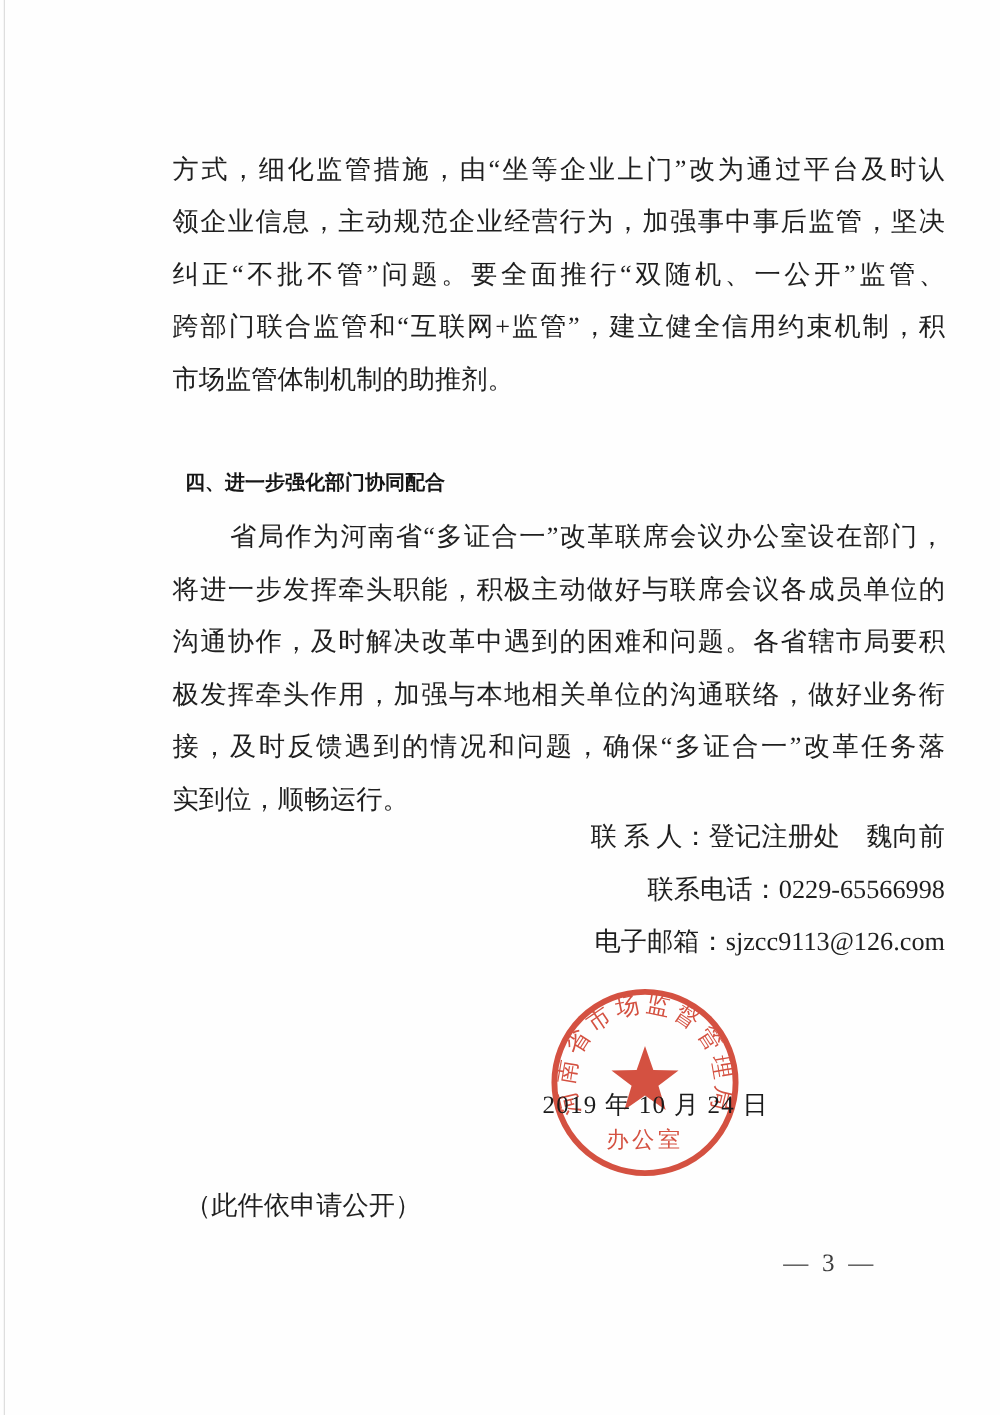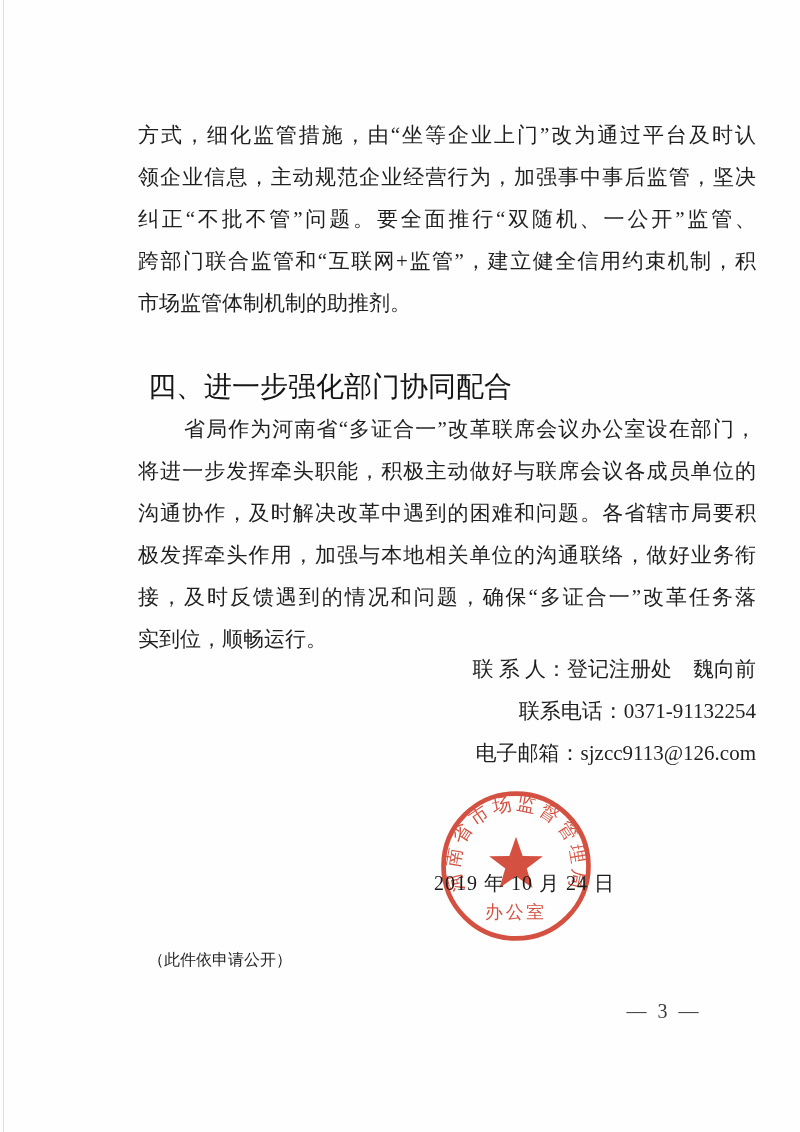--- a/index.html
+++ b/index.html
@@ -22,37 +22,37 @@
     font-size:21px; color:#1f1f1f;
     white-space:nowrap;
   }
   .j { text-align:justify; text-align-last:justify; white-space:normal; overflow:hidden; }
   .indent { text-indent:46px; }
   .heading {
     position:absolute; left:102px; top:366px; width:618px;
     height:42px; line-height:42px;
     padding-left:46px;
     font-family:"Liberation Sans","DejaVu Sans",sans-serif;
-    font-weight:400; font-size:28px; color:#161616;
+    font-weight:700; font-size:16px; color:#161616;
   }
   .contact-line { padding-left:46px;text-align:right; }
   .seal {
     position:absolute; left:436px; top:786px;
     width:160px; height:160px;
     opacity:.88;
     z-index:1;
   }
   .date {
     position:absolute; left:434px; top:870px;
     font-size:20px; letter-spacing:1px; color:#1b1b1b;
     z-index:2; white-space:nowrap;text-align:right;
   }
   .note {
     position:absolute; left:148px; top:950px;
-    font-size:16px; color:#1f1f1f;
+    font-size:21px; color:#1f1f1f;
   }
   .pagenum {
     position:absolute; left:606px; top:1000px; width:116px;
     text-align:center; font-size:20px; letter-spacing:3px;
     color:#3d3d3d; white-space:nowrap;
   }
 </style>
 </head>
 <body>
 
@@ -73,21 +73,21 @@
     <div class="line j indent">省局作为河南省“多证合一”改革联席会议办公室设在部门，</div>
     <div class="line j">将进一步发挥牵头职能，积极主动做好与联席会议各成员单位的</div>
     <div class="line j">沟通协作，及时解决改革中遇到的困难和问题。各省辖市局要积</div>
     <div class="line j">极发挥牵头作用，加强与本地相关单位的沟通联络，做好业务衔</div>
     <div class="line j">接，及时反馈遇到的情况和问题，确保“多证合一”改革任务落</div>
     <div class="line">实到位，顺畅运行。</div>
   </div>
 
   <div class="block" style="top:648px">
     <div class="line contact-line">联 系 人：登记注册处　魏向前</div>
-    <div class="line contact-line">联系电话：0371-91132254</div>
+    <div class="line contact-line">联系电话：0229-65566998</div>
     <div class="line contact-line">电子邮箱：sjzcc9113@126.com</div>
   </div>
 
   <div class="seal">
     <svg width="160" height="160" viewBox="0 0 170 170">
       <circle cx="85" cy="85" r="77" fill="none" stroke-width="5" stroke="#cf3a28"></circle>
       <polygon points="85,54 92.1,74.3 113.5,74.7 96.4,87.7 102.6,108.3 85,96 67.4,108.3 73.6,87.7 56.5,74.7 77.9,74.3" fill="#cf3a28"></polygon>
       <defs>
         <path id="sealArc" d="M 30.6,110.4 A 60,60 0 1 1 139.4,110.4" fill="none"></path>
       </defs>

